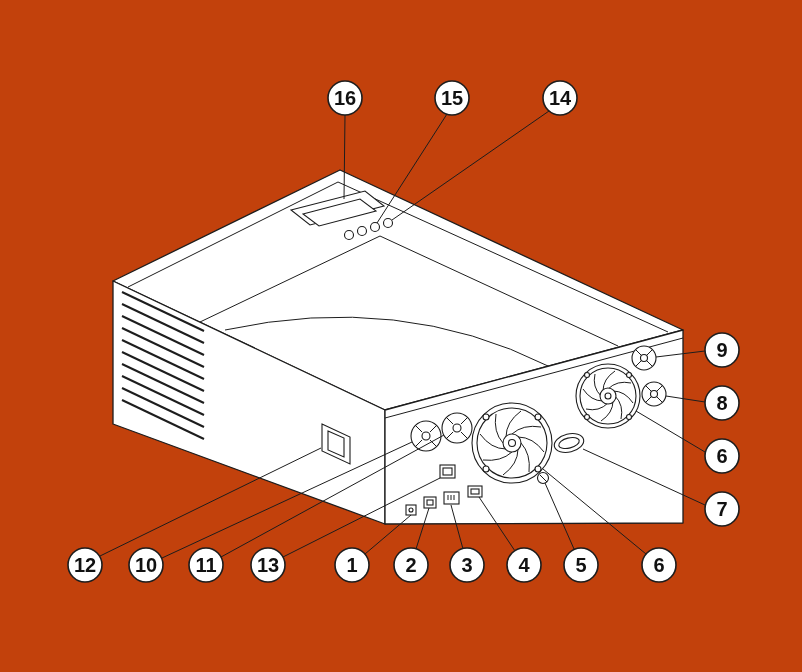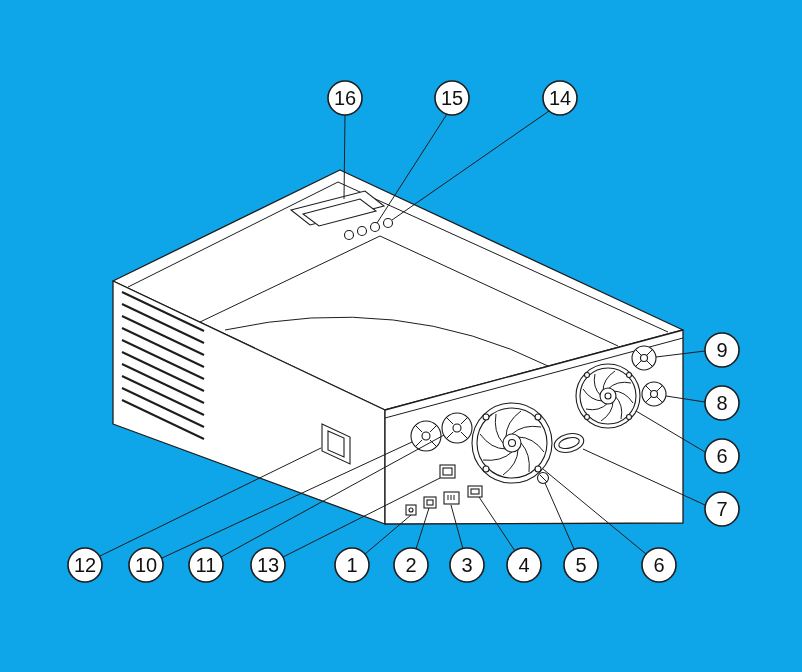--- a/index.html
+++ b/index.html
@@ -1,17 +1,17 @@
 <!DOCTYPE html>
 <html><head>
 <meta charset="utf-8">
 <style>
   html,body{margin:0;padding:0;background:#ffffff;}
-  .stage{position:relative;width:802px;height:672px;background:#0ea5e9;overflow:hidden;
-         font-family:"Liberation Sans",sans-serif;}
+  .stage{position:relative;width:802px;height:672px;background:#c2410c;overflow:hidden;
+         font-family:"Liberation Sans",sans-serif;font-weight:bold;}
   svg{position:absolute;left:0;top:0;}
   .face{fill:#ffffff;stroke:#1d1d1d;stroke-width:1.3;stroke-linejoin:round;}
   .thin{fill:none;stroke:#1d1d1d;stroke-width:1;}
   .det{fill:#ffffff;stroke:#1d1d1d;stroke-width:1.1;}
   .detn{fill:none;stroke:#1d1d1d;stroke-width:1.1;}
   .louver{stroke:#1d1d1d;stroke-width:2;}
   .leader{stroke:#1d1d1d;stroke-width:1;}
   .cc{fill:#ffffff;stroke:#1d1d1d;stroke-width:1.6;}
   .ct{font-family:"Liberation Sans",sans-serif;font-size:20px;fill:#111111;text-anchor:middle;}
 </style>

